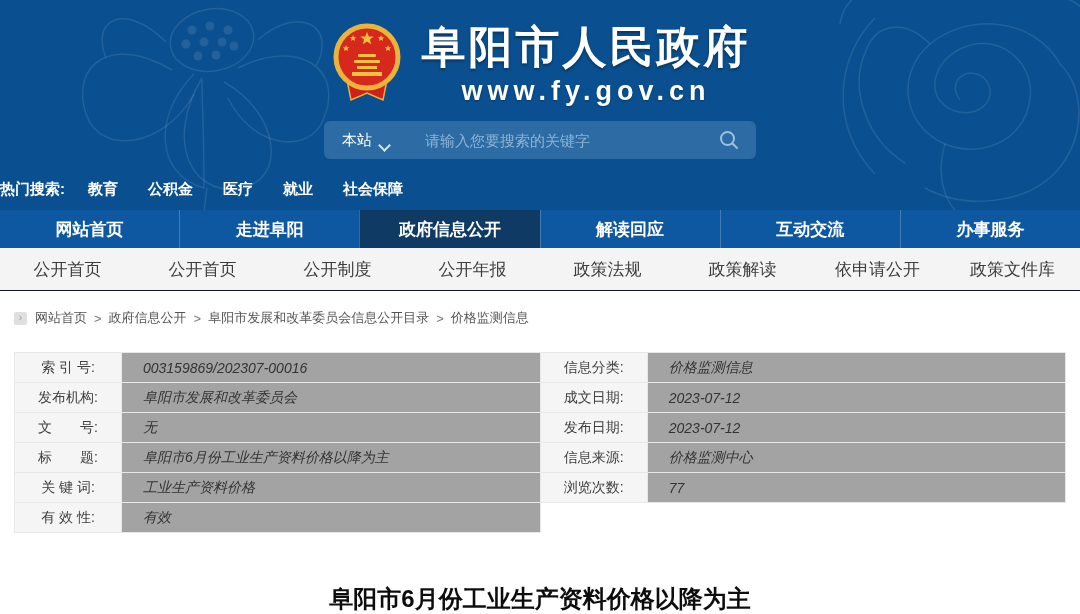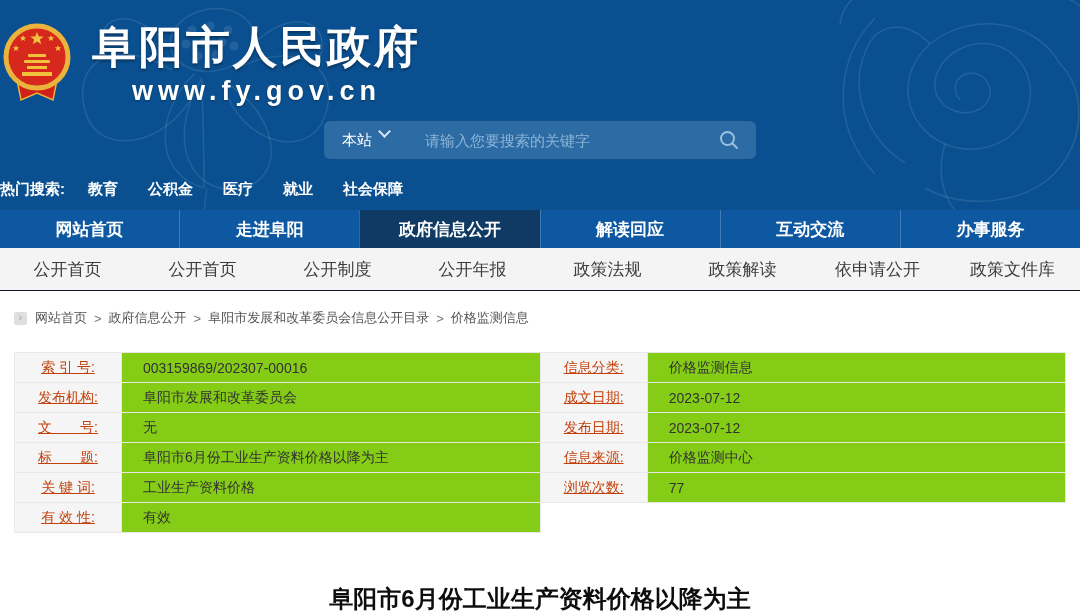--- a/index.html
+++ b/index.html
@@ -5,26 +5,26 @@
   html,body{margin:0;padding:0;}
   body{
     width:1080px;height:614px;overflow:hidden;background:#fff;
     font-family:"Liberation Sans","DejaVu Sans",sans-serif;
   }
   
   .header{position:relative;height:210px;background:#0a5090;overflow:hidden;}
   .deco{position:absolute;pointer-events:none;}
   .deco-left{left:52px;top:-18px;}
   .deco-right{right:-45px;top:-22px;}
-  .brand{position:relative;display:flex;align-items:center;gap:18px;padding-top:22px;}
+  .brand{position:relative;display:flex;justify-content:center;align-items:center;gap:18px;padding-top:22px;}
   .brand-text{text-align:center;}
   .site-title{font-size:44px;font-weight:bold;color:#ffffff;letter-spacing:3px;text-shadow:0 2px 3px rgba(0,0,0,.35);line-height:1.1;}
   .site-url{font-size:27px;font-weight:bold;color:#ffffff;letter-spacing:5px;margin-top:4px;text-shadow:0 1px 2px rgba(0,0,0,.3);}
   .search-bar{position:relative;width:432px;height:38px;margin:13px auto 0;background:#2c6ba3;border-radius:6px;display:flex;align-items:center;padding:0 12px;box-sizing:border-box;}
-  .search-scope{color:#fff;font-size:15px;display:flex;align-items:flex-start;gap:8px;padding:0 6px;cursor:pointer;white-space:nowrap;}
+  .search-scope{color:#fff;font-size:15px;display:flex;align-items:flex-end;gap:8px;padding:0 6px;cursor:pointer;white-space:nowrap;}
   .chev{width:7px;height:7px;border-right:2px solid #d7e6f3;border-bottom:2px solid #d7e6f3;transform:rotate(45deg);margin-top:-4px;}
   .search-input{flex:1;background:transparent;border:none;outline:none;color:#fff;font-size:15px;padding:0 8px;margin-left:22px;}
   .search-input::placeholder{color:#8db4d6;}
   .search-btn{background:none;border:none;cursor:pointer;padding:0 4px;display:flex;align-items:center;}
   .hot-search{position:relative;margin-top:21px;color:#fff;font-size:15px;font-weight:bold;}
   .hot-label{margin-right:8px;}
   .hot-item{color:#fff;text-decoration:none;margin:0 15px;cursor:pointer;}
   
   .mainnav{height:38px;background:#0d58a0;display:flex;}
   .nav-item{flex:1;display:flex;align-items:center;justify-content:center;color:#fff;font-size:17px;font-weight:bold;text-decoration:none;cursor:pointer;border-left:1px solid rgba(255,255,255,.22);}
@@ -35,22 +35,22 @@
   .subnav-item{flex:1;display:flex;align-items:center;justify-content:center;font-size:17px;color:#3d3d3d;text-decoration:none;cursor:pointer;}
   
   .content{padding:0 14px;}
   .breadcrumb{margin-top:18px;font-size:13px;color:#555;display:flex;align-items:center;}
   .bc-icon{width:13px;height:13px;background:#dfdfdf;border-radius:2px;color:#9a9a9a;font-size:10px;line-height:12px;text-align:center;display:inline-block;margin-right:8px;}
   .bc-link{color:#555;text-decoration:none;cursor:pointer;}
   .bc-sep{color:#777;margin:0 7px;}
   .meta{display:flex;align-items:flex-start;margin-top:25px;font-size:14px;}
   .meta table{border-collapse:collapse;table-layout:fixed;}
   .meta td{height:27px;border:1px solid #e8e8e8;box-sizing:content-box;}
-  .meta .lbl{width:105px;background:#f5f5f5;text-align:center;color:#c2410c;text-decoration:underline;}
-  .meta .val{width:399px;background:#84cc16;color:#333;padding:0 0 0 21px;white-space:nowrap;overflow:hidden;}
+  .meta .lbl{width:105px;background:#f5f5f5;text-align:center;color:#404040;}
+  .meta .val{width:399px;background:#a3a3a3;color:#333;padding:0 0 0 21px;white-space:nowrap;overflow:hidden;font-style:italic;}
   .meta .t-right{margin-left:-1px;}
   .article-title{margin:50px 0 0;text-align:center;font-size:24px;font-weight:bold;color:#0d0d0d;}
 </style>
 </head>
 <body>
 
 <div class="page">
 
   <header class="header">
 

